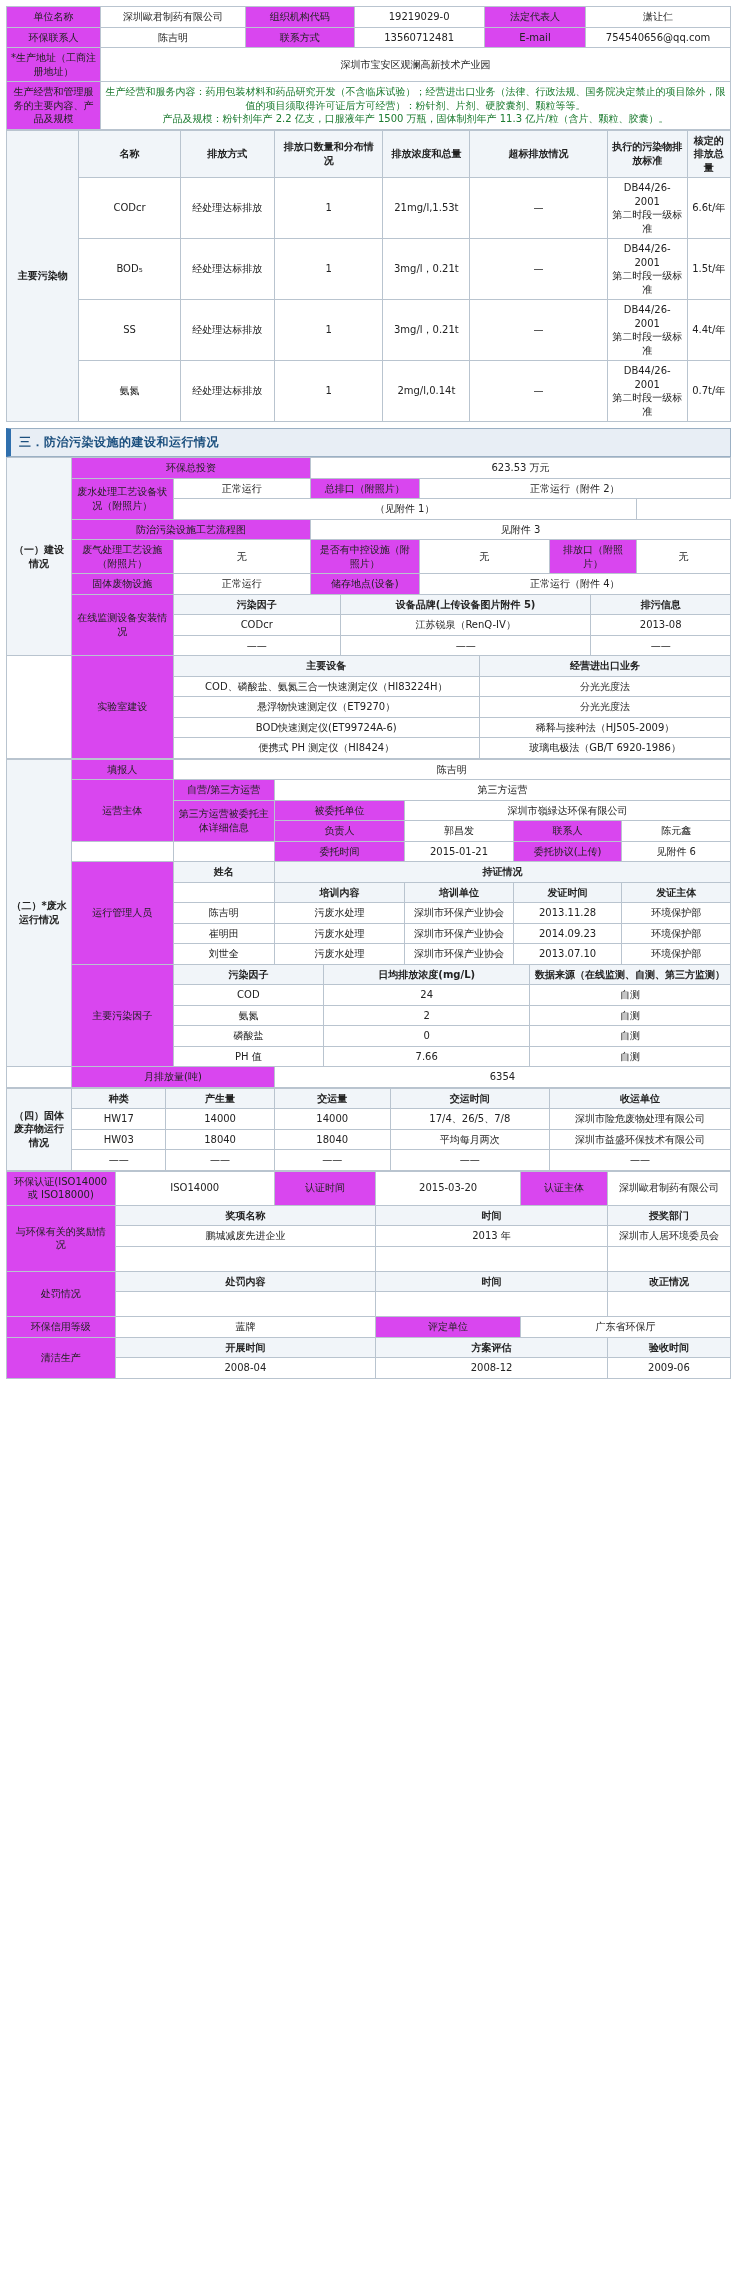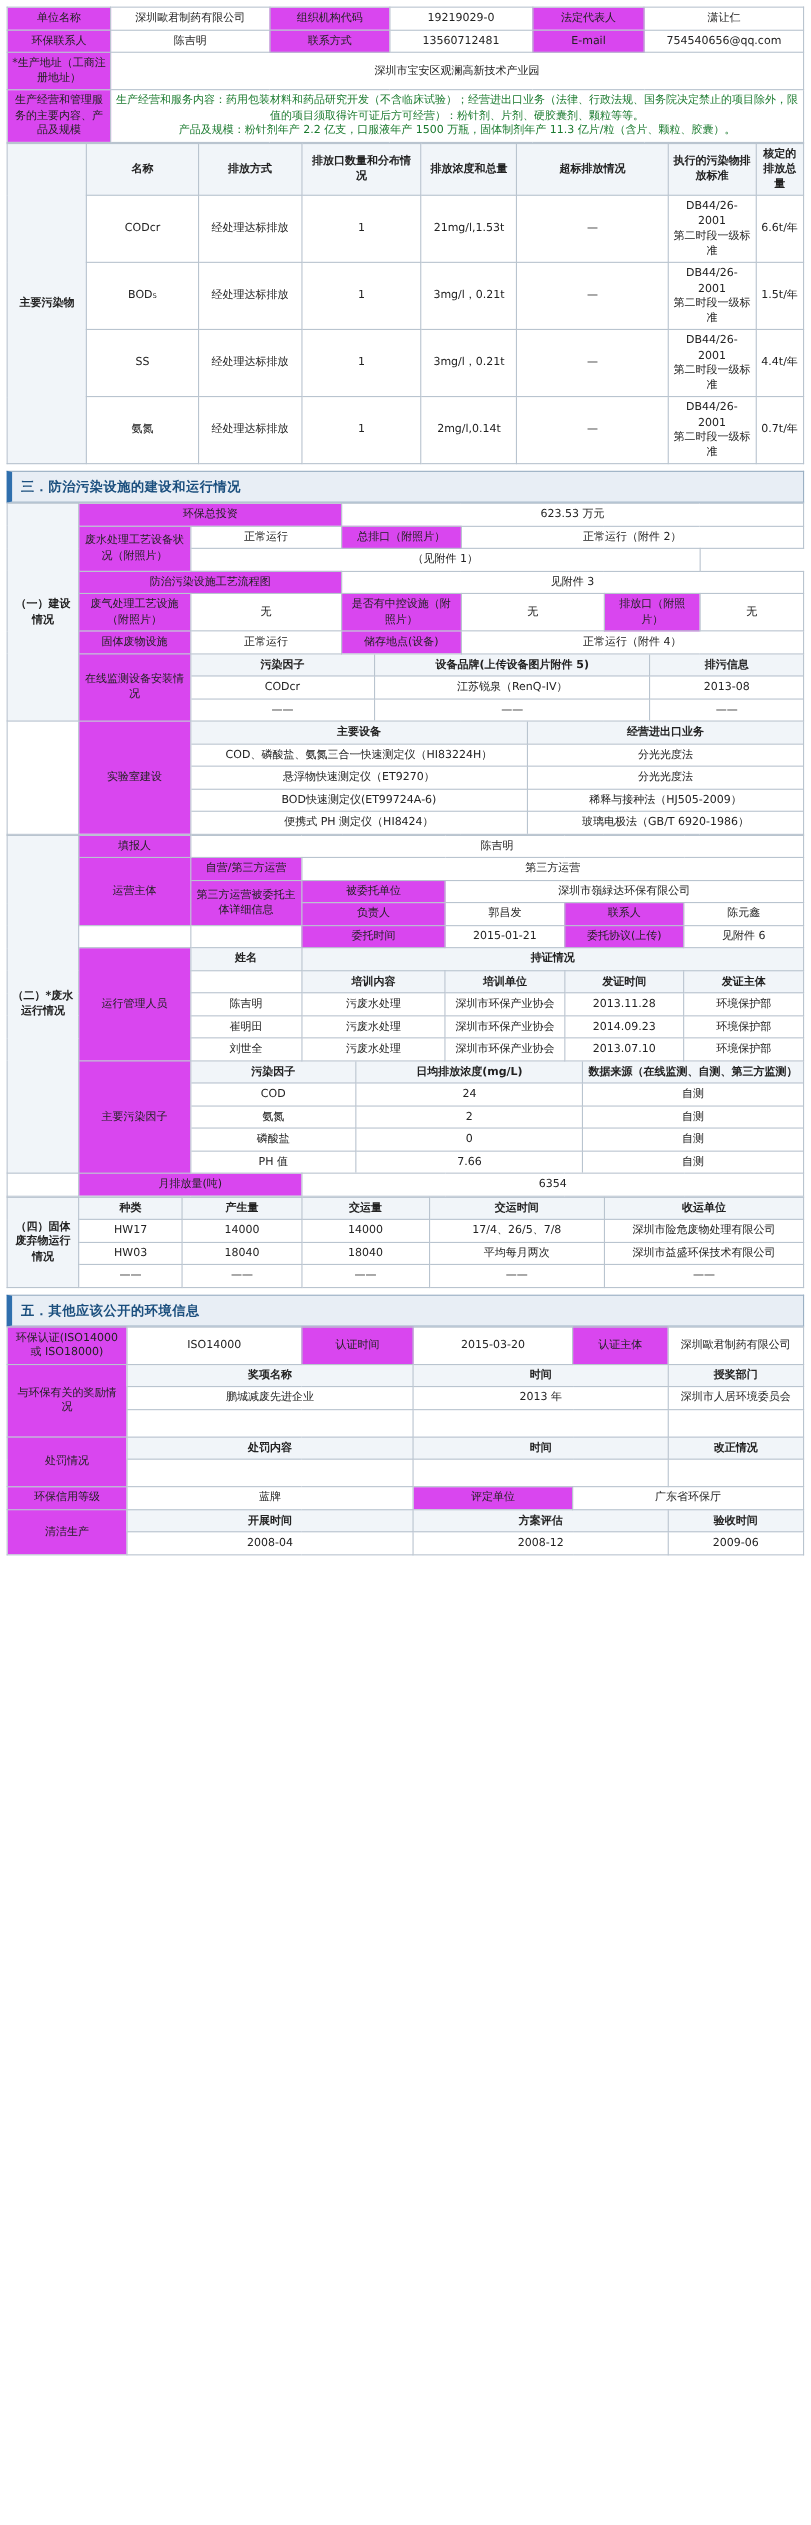--- a/index.html
+++ b/index.html
@@ -451,21 +451,20 @@
 
   <table class="grid">
     <colgroup>
         <col style="width:15%">
         <col style="width:85%">
       </colgroup>
     <tbody>
   </tbody>
     </table>
 
-  <div class="section-head">五．其他应该公开的环境信息</div>
   <table class="grid">
     <colgroup>
       <col style="width:15%">
         <col style="width:22%">
         <col style="width:14%">
         <col style="width:20%">
         <col style="width:12%">
         <col style="width:17%">
     </colgroup>
     <tbody>

